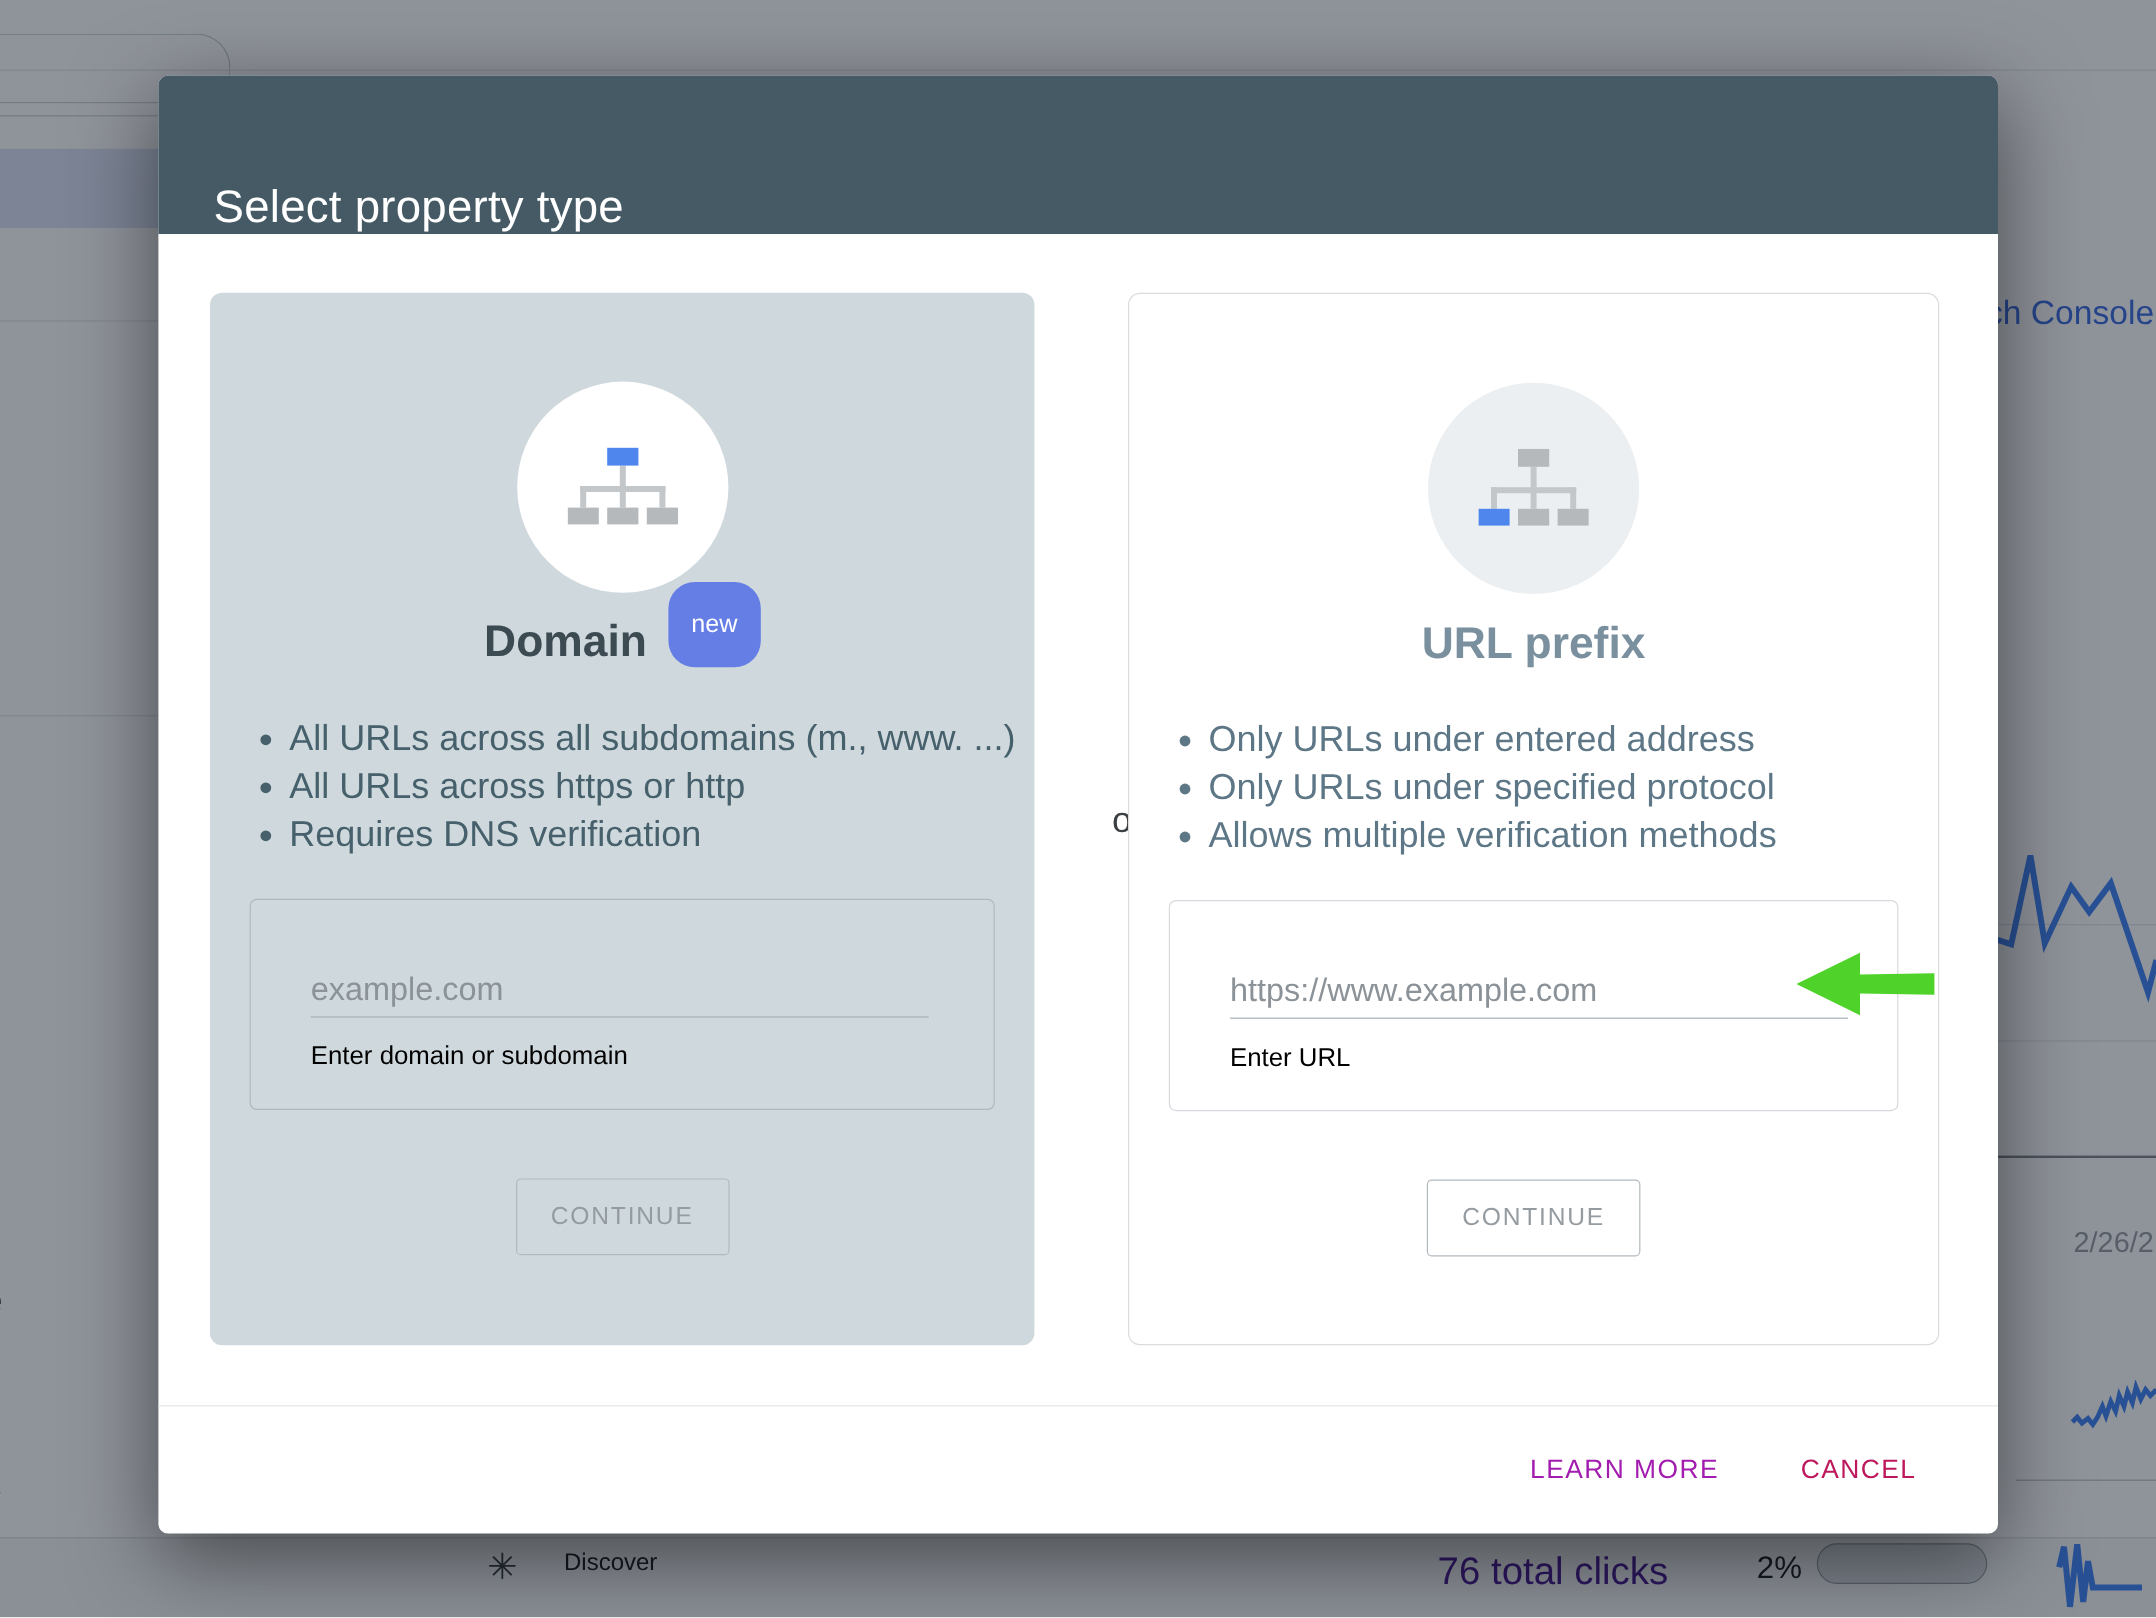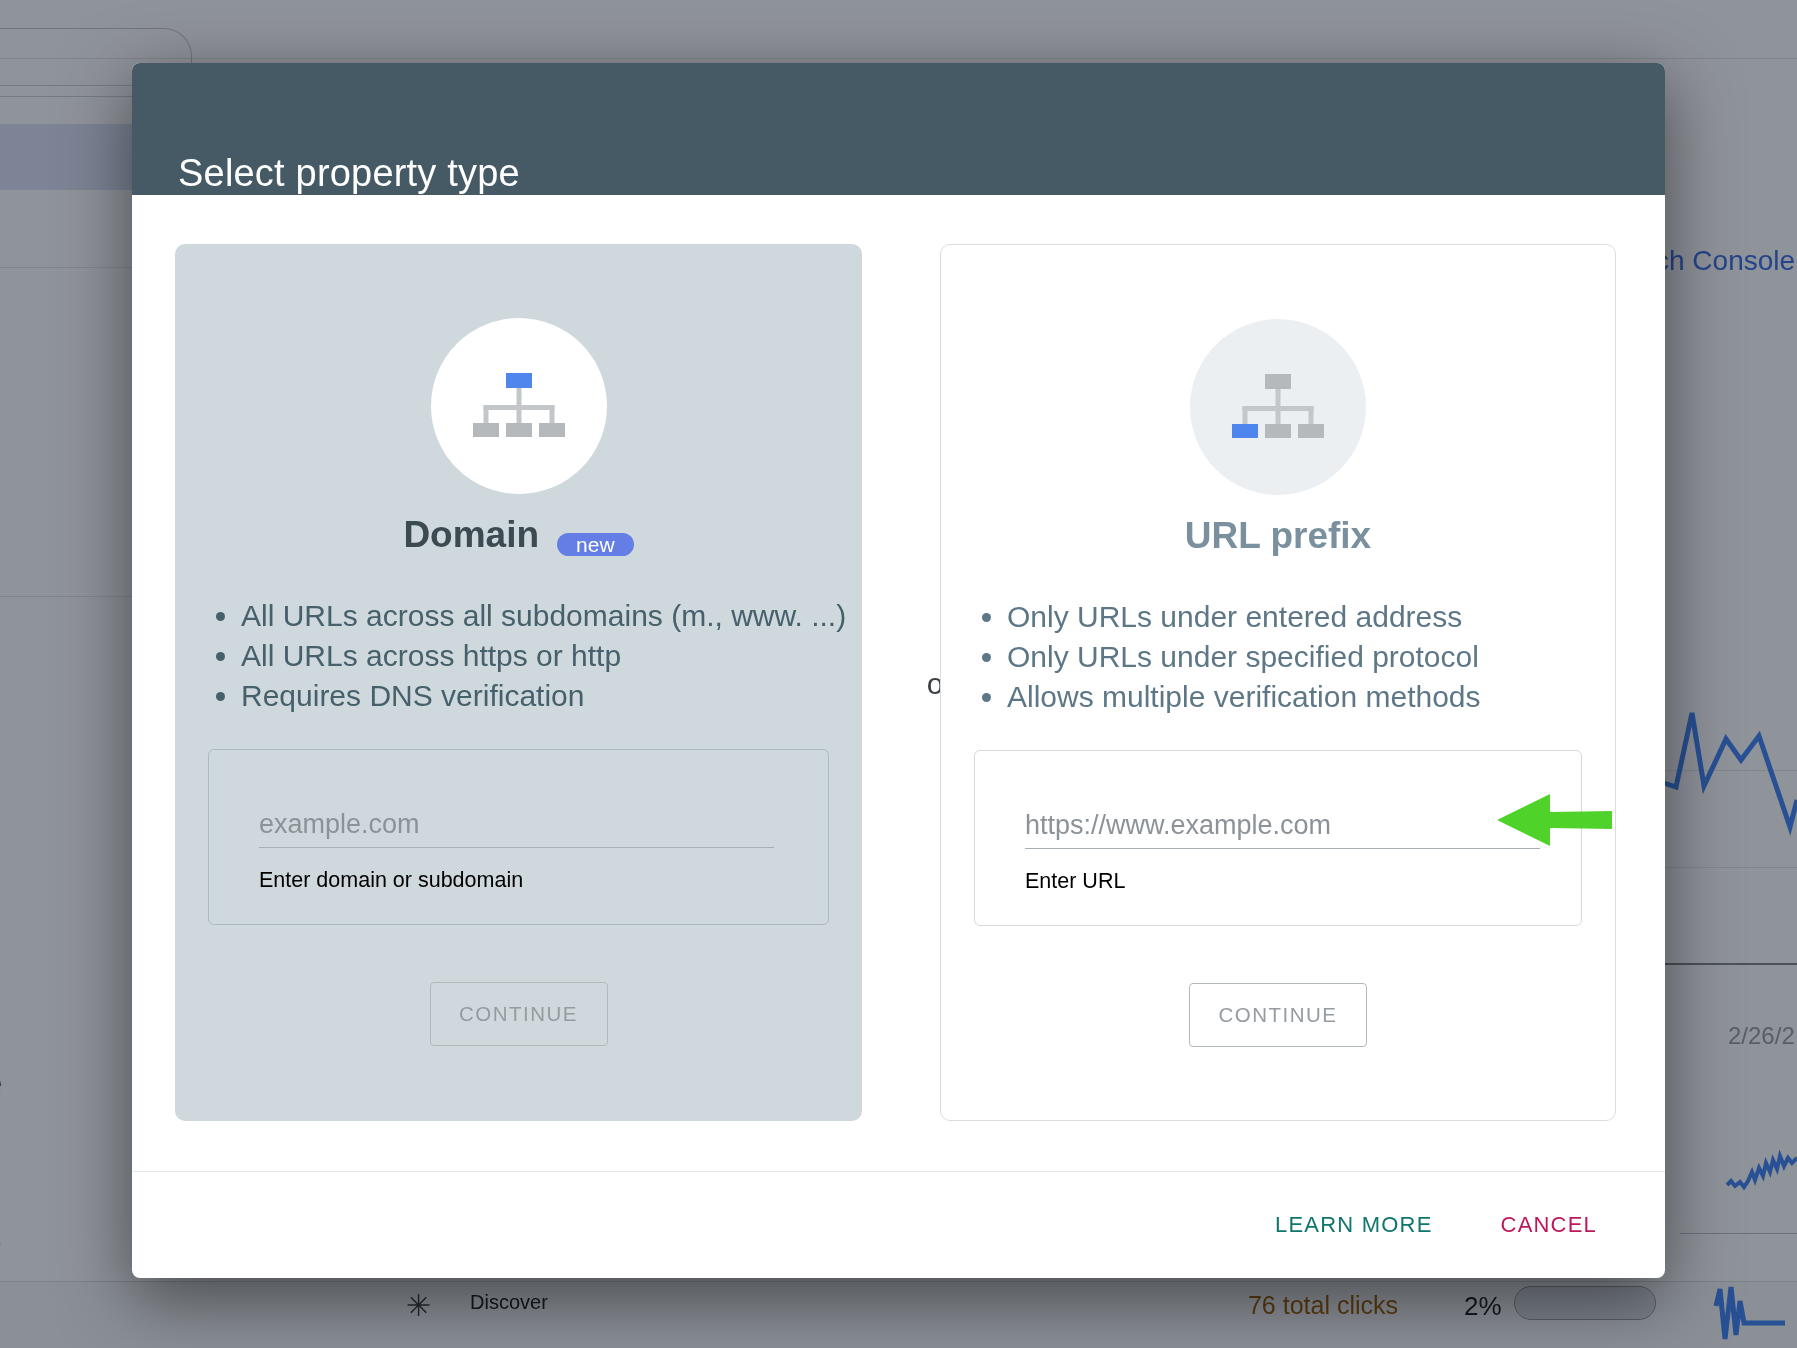--- a/index.html
+++ b/index.html
@@ -16,21 +16,21 @@
   .clip-letter{position:absolute;left:-15px;width:40px;font-size:31px;color:#3c4043;}
   .brand-partial{position:absolute;left:1655px;top:245px;font-size:28px;color:#3e6fe0;white-space:nowrap;}
   .grid-h{position:absolute;border-top:1.5px solid #e4e6e9;height:0;}
   .axis-h{position:absolute;border-top:2px solid #83898e;height:0;}
   .axis-date{position:absolute;left:1728px;top:1022px;font-size:24px;color:#9aa0a6;white-space:nowrap;}
   .spark-divider{position:absolute;left:1680px;top:1233px;width:117px;border-top:1.5px solid #bdc1c6;height:0;}
 
   .discover-row{position:absolute;left:0;top:1281px;width:1797px;height:67px;background:#f8f9fa;border-top:1px solid #dadce0;}
   .row-icon{position:absolute;left:406px;top:6px;font-size:30px;color:#3c4043;}
   .row-label{position:absolute;left:470px;top:9px;font-size:20px;color:#202124;}
-  .row-clicks{position:absolute;left:1198px;top:9px;width:200px;text-align:right;font-size:25px;color:#a16207;}
+  .row-clicks{position:absolute;left:1198px;top:9px;width:200px;font-size:32px;color:#4c1d95;}
   .row-percent{position:absolute;left:1464px;top:9px;font-size:26px;color:#202124;}
   .row-bar{position:absolute;left:1514px;top:4px;width:142px;height:34px;border:1.5px solid #9aa0a6;border-radius:17px;background:#dde0e4;}
 
   
   .scrim{position:absolute;inset:0;background:rgba(8,18,32,0.455);z-index:5;}
 
   
   .modal{position:absolute;left:132px;top:63px;width:1533px;height:1215px;background:#fff;border-radius:8px;
     box-shadow:0 20px 70px rgba(0,0,0,0.5);z-index:10;}
   .modal-header{position:absolute;left:0;top:0;right:0;height:132px;background:#455a64;
@@ -46,21 +46,21 @@
   .card-url .card-circle{background:#eceff1;}
   .card-circle svg{position:absolute;left:50%;top:50%;transform:translate(-50%,-50%);}
   .sitemap .conn{fill:#c3c7ca;}
   .sitemap .node{fill:#b5b9bc;}
   .sitemap .blue{fill:#4e86ee;}
 
   .card-titlerow{position:absolute;top:258px;left:0;right:0;height:54px;display:flex;align-items:flex-end;justify-content:center;gap:18px;}
   .card-title{font-size:37px;font-weight:700;}
   .card-domain .card-title{color:#3c4a52;}
   .card-url .card-title{color:#7a909e;}
-  .new-badge{background:#647ee6;color:#fff;font-size:21px;padding:1px 19px;border-radius:22px;line-height:1;}
+  .new-badge{background:#647ee6;color:#fff;font-size:21px;padding:25px 19px;border-radius:22px;line-height:1;}
 
   .card-bullets{position:absolute;top:352px;left:0;right:0;margin:0;padding-left:66px;}
   .card-bullets li{font-size:30px;line-height:40px;list-style:disc outside;}
   .card-domain .card-bullets li{color:#46606c;}
   .card-url .card-bullets li{color:#5d7787;}
 
   .input-box{position:absolute;top:505px;left:33px;right:33px;height:176px;border-radius:6px;}
   .card-domain .input-box{border:1.5px solid #aeb9bf;}
   .card-url .input-box{border:1.5px solid #d6dade;}
   .input-box input{position:absolute;left:50px;top:52px;width:515px;height:46px;border:none;outline:none;background:transparent;
@@ -70,21 +70,21 @@
 
   .continue-btn{position:absolute;top:738px;left:50%;transform:translateX(-50%);width:178px;height:64px;
     background:transparent;border:1.5px solid #b3babe;border-radius:4px;font-size:20.5px;font-weight:500;
     letter-spacing:1.5px;color:#959ca1;cursor:pointer;display:flex;align-items:center;justify-content:center;}
 
   .or-label{position:absolute;left:768px;top:604px;width:80px;text-align:center;font-size:30px;color:#3c4043;}
 
   .modal-footer{position:absolute;left:0;right:0;bottom:0;height:107px;border-top:1px solid #e4e6e8;
     display:flex;align-items:center;justify-content:flex-end;gap:56px;padding-right:62px;}
   .footer-btn{background:none;border:none;font-size:22px;font-weight:500;letter-spacing:1.2px;cursor:pointer;}
-  .learn-more{color:#0f766e;margin-left:20px;}
+  .learn-more{color:#a21caf;margin-left:20px;}
   .cancel{color:#be185d;}
 
   .green-arrow{position:absolute;left:1480px;top:785px;z-index:20;}
 </style>
 </head>
 <body>
 
 <div class="stage">
 
   <div class="bg-el">

